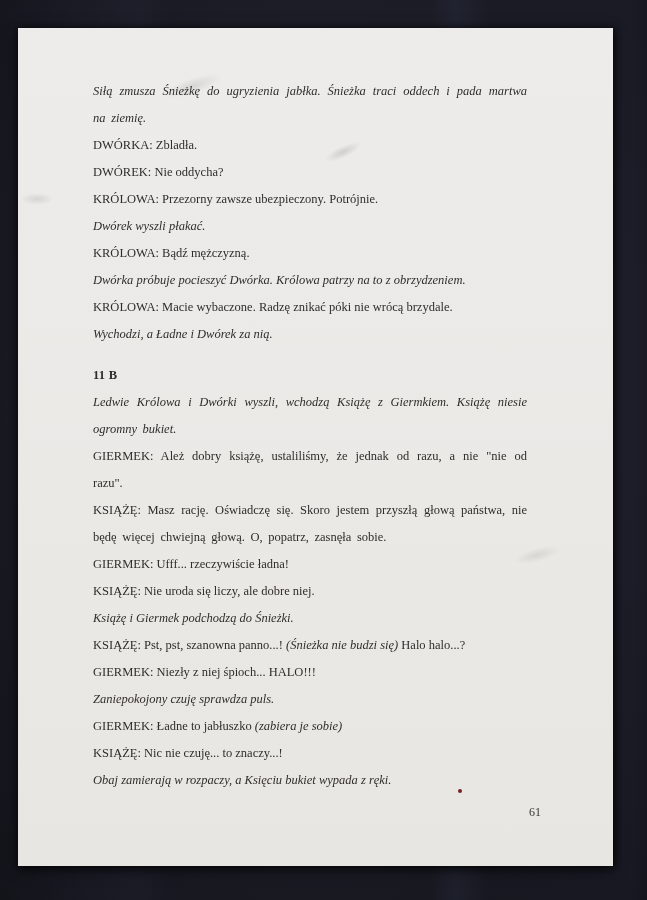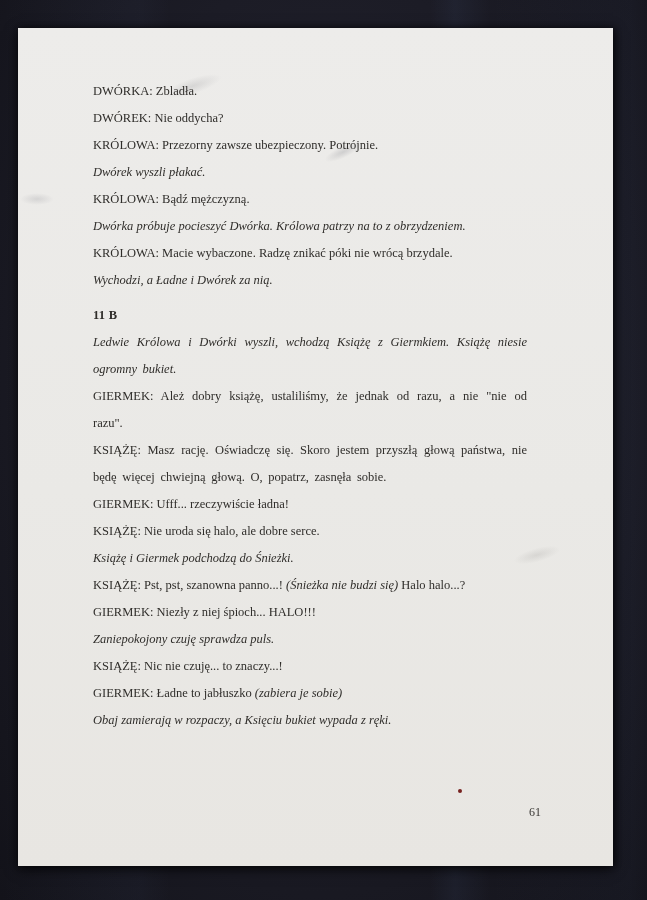--- a/index.html
+++ b/index.html
@@ -51,21 +51,21 @@
     text-align: justify;
     word-spacing: 2.5px;
   }
   .block.direction {
     font-style: italic;
   }
   .block.dialogue {
   }
   .block.heading {
     font-weight: bold;
-    margin-top: 8px;
+    margin-top: 14px;
     letter-spacing: 0.3px;
   }
   .it {
     font-style: italic;
   }
   .page-number {
     position: absolute;
     right: 72px;
     bottom: 46px;
     font-size: 12px;
@@ -109,37 +109,38 @@
 <body>
 
 <div class="scan-backdrop">
   <div class="paper">
     <div class="smudge smudge-1"></div>
     <div class="smudge smudge-2"></div>
     <div class="smudge smudge-3"></div>
     <div class="smudge smudge-4"></div>
     <div class="red-dot"></div>
     <div class="page-body">
+        <p class="block direction justify"><span>Siłą zmusza Śnieżkę do ugryzienia jabłka. Śnieżka traci oddech i pada martwa na ziemię.</span></p>
         <p class="block dialogue"><span>DWÓRKA: Zbladła.</span></p>
         <p class="block dialogue"><span>DWÓREK: Nie oddycha?</span></p>
         <p class="block dialogue"><span>KRÓLOWA: Przezorny zawsze ubezpieczony. Potrójnie.</span></p>
         <p class="block direction"><span>Dwórek wyszli płakać.</span></p>
         <p class="block dialogue"><span>KRÓLOWA: Bądź mężczyzną.</span></p>
         <p class="block direction"><span>Dwórka próbuje pocieszyć Dwórka. Królowa patrzy na to z obrzydzeniem.</span></p>
         <p class="block dialogue"><span>KRÓLOWA: Macie wybaczone. Radzę znikać póki nie wrócą brzydale.</span></p>
         <p class="block direction"><span>Wychodzi, a Ładne i Dwórek za nią.</span></p>
         <p class="block heading"><span>11 B</span></p>
         <p class="block direction justify"><span>Ledwie Królowa i Dwórki wyszli, wchodzą Książę z Giermkiem. Książę niesie ogromny bukiet.</span></p>
         <p class="block dialogue justify"><span>GIERMEK: Ależ dobry książę, ustaliliśmy, że jednak od razu, a nie "nie od razu".</span></p>
         <p class="block dialogue justify"><span>KSIĄŻĘ: Masz rację. Oświadczę się. Skoro jestem przyszłą głową państwa, nie będę więcej chwiejną głową. O, popatrz, zasnęła sobie.</span></p>
         <p class="block dialogue"><span>GIERMEK: Ufff... rzeczywiście ładna!</span></p>
-        <p class="block dialogue"><span>KSIĄŻĘ: Nie uroda się halo, ale dobre serce.</span></p>
+        <p class="block dialogue"><span>KSIĄŻĘ: Nie uroda się liczy, ale dobre niej.</span></p>
         <p class="block direction"><span>Książę i Giermek podchodzą do Śnieżki.</span></p>
         <p class="block dialogue"><span>KSIĄŻĘ: Pst, pst, szanowna panno...! </span><span class="it">(Śnieżka nie budzi się)</span><span> Halo halo...?</span></p>
         <p class="block dialogue"><span>GIERMEK: Niezły z niej śpioch... HALO!!!</span></p>
         <p class="block direction"><span>Zaniepokojony czuję sprawdza puls.</span></p>
+        <p class="block dialogue"><span>GIERMEK: Ładne to jabłuszko </span><span class="it">(zabiera je sobie)</span></p>
         <p class="block dialogue"><span>KSIĄŻĘ: Nic nie czuję... to znaczy...!</span></p>
-        <p class="block dialogue"><span>GIERMEK: Ładne to jabłuszko </span><span class="it">(zabiera je sobie)</span></p>
         <p class="block direction"><span>Obaj zamierają w rozpaczy, a Księciu bukiet wypada z ręki.</span></p>
       </div>
     <div class="page-number">61</div>
   </div>
 </div>
 
 </body></html>

